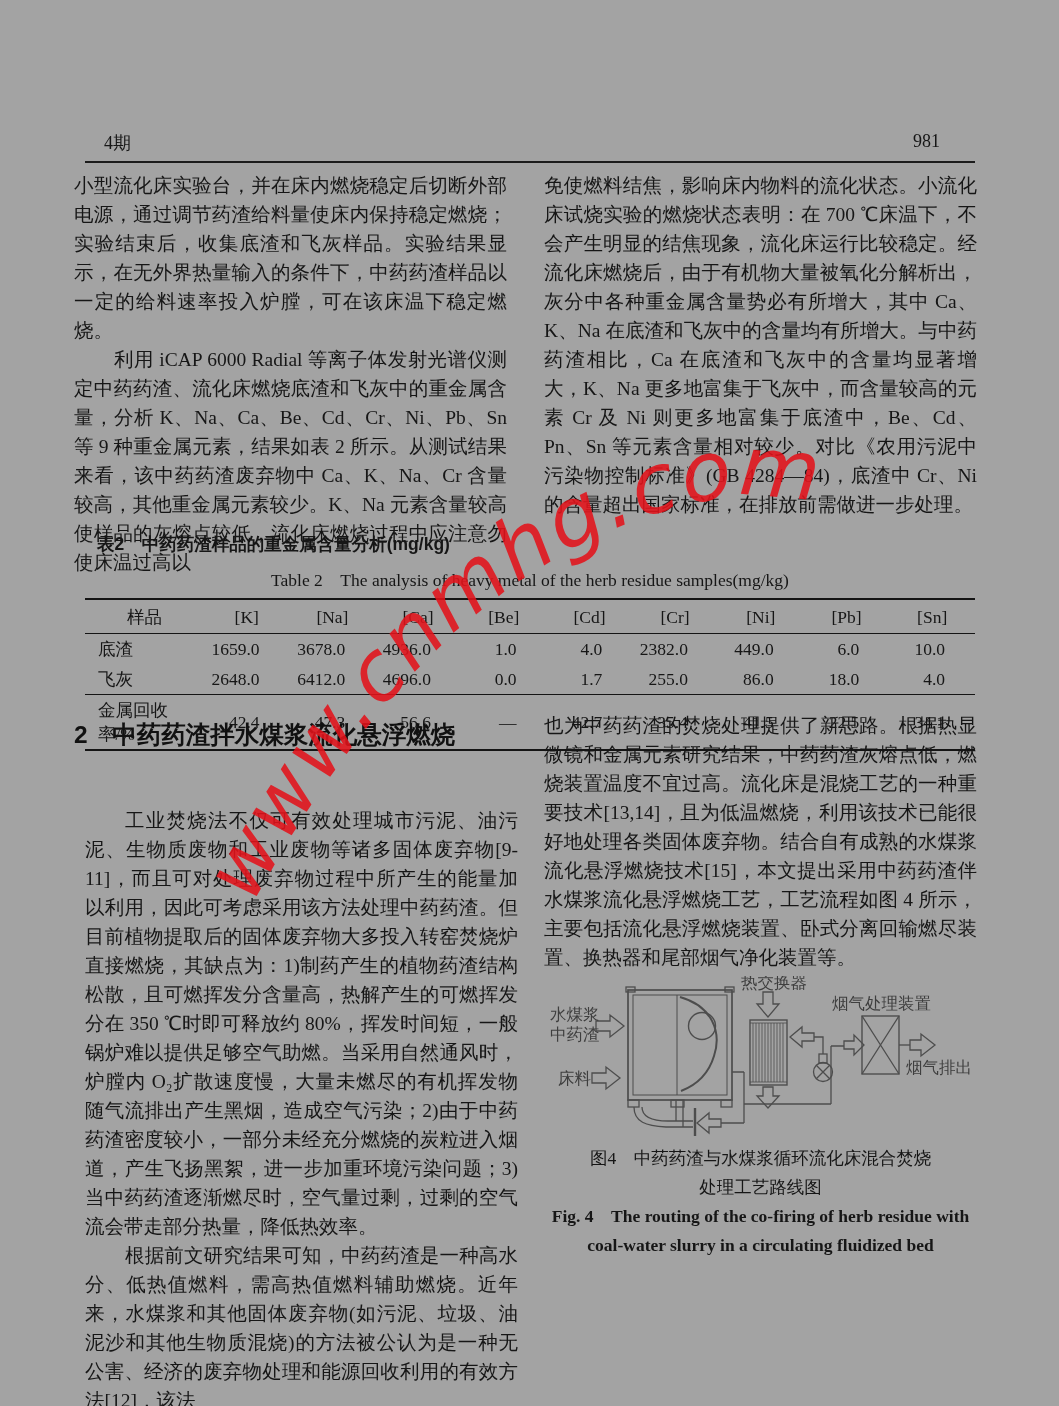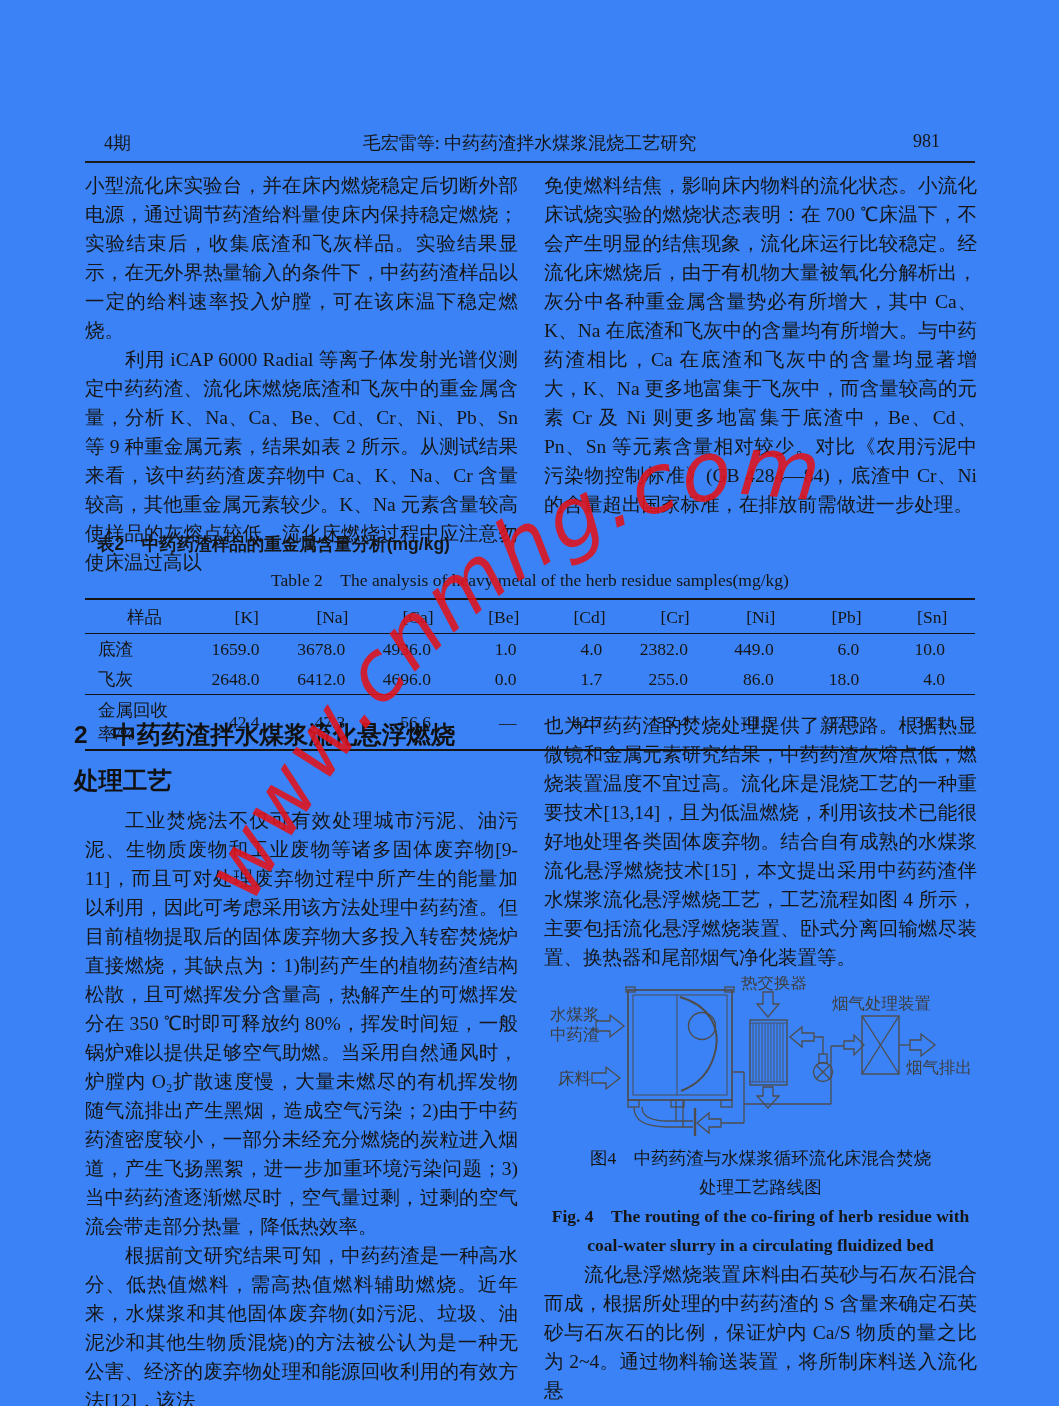--- a/index.html
+++ b/index.html
@@ -1,28 +1,28 @@
 <!DOCTYPE html>
 <html><head>
 <meta charset="utf-8">
 <style>
   html,body{margin:0;padding:0;background:#e9e9e9;}
-  #page{position:relative;width:1059px;height:1406px;background:#3b82f6;overflow:hidden;
+  #page{position:relative;width:1059px;height:1406px;background:#a3a3a3;overflow:hidden;
         font-family:"Liberation Serif",serif;color:#161616;}
   
   .hdr{position:absolute;top:131px;font-size:18px;}
   #hdr-issue{left:104px;}
   #hdr-title{left:0;width:1059px;text-align:center;}
   #hdr-page{left:880px;width:60px;text-align:right;}
   #hdr-rule{position:absolute;left:85px;top:161px;width:890px;height:2px;background:#1c1c1c;}
   
   .col{position:absolute;width:433px;font-size:19.5px;line-height:29px;text-align:justify;}
   .col p{margin:0;}
   .ind{text-indent:2.05em;}
-  #left-top{left:85px;top:171px;}
+  #left-top{left:74px;top:171px;}
   #right-top{left:544px;top:171px;}
   #left-bottom{left:85px;top:806px;}
   #right-c{left:544px;top:711px;}
   #right-d{left:544px;top:1260px;}
   
   #section2{position:absolute;left:74px;top:712px;width:440px;
     font-family:"Liberation Sans",sans-serif;font-weight:bold;font-size:24.5px;line-height:46px;color:#111;}
   
   #table-block{position:absolute;left:85px;top:520px;width:890px;}
   #tbl-cap-zh{margin:12px;text-align:left;font-family:"Liberation Sans",sans-serif;
@@ -45,21 +45,20 @@
   
   #watermark{position:absolute;left:0;top:0;width:1059px;height:1406px;pointer-events:none;z-index:9;opacity:.88;}
   #watermark text{font-family:"DejaVu Sans",sans-serif;font-style:italic;font-size:82px;letter-spacing:3px;}
 </style>
 </head>
 <body>
 
 <div id="page">
 
   <div class="hdr" id="hdr-issue">4期</div>
-  <div class="hdr" id="hdr-title">毛宏雷等: 中药药渣拌水煤浆混烧工艺研究</div>
   <div class="hdr" id="hdr-page">981</div>
   <div id="hdr-rule"></div>
 
   <div class="col" id="left-top">
     <p>小型流化床实验台，并在床内燃烧稳定后切断外部电源，通过调节药渣给料量使床内保持稳定燃烧；实验结束后，收集底渣和飞灰样品。实验结果显示，在无外界热量输入的条件下，中药药渣样品以一定的给料速率投入炉膛，可在该床温下稳定燃烧。</p>
     <p class="ind">利用 iCAP 6000 Radial 等离子体发射光谱仪测定中药药渣、流化床燃烧底渣和飞灰中的重金属含量，分析 K、Na、Ca、Be、Cd、Cr、Ni、Pb、Sn 等 9 种重金属元素，结果如表 2 所示。从测试结果来看，该中药药渣废弃物中 Ca、K、Na、Cr 含量较高，其他重金属元素较少。K、Na 元素含量较高使样品的灰熔点较低，流化床燃烧过程中应注意勿使床温过高以</p>
   </div>
 
   <div class="col" id="right-top">
     <p>免使燃料结焦，影响床内物料的流化状态。小流化床试烧实验的燃烧状态表明：在 700 ℃床温下，不会产生明显的结焦现象，流化床运行比较稳定。经流化床燃烧后，由于有机物大量被氧化分解析出，灰分中各种重金属含量势必有所增大，其中 Ca、K、Na 在底渣和飞灰中的含量均有所增大。与中药药渣相比，Ca 在底渣和飞灰中的含量均显著增大，K、Na 更多地富集于飞灰中，而含量较高的元素 Cr 及 Ni 则更多地富集于底渣中，Be、Cd、Pn、Sn 等元素含量相对较少。对比《农用污泥中污染物控制标准》(GB 4284—84)，底渣中 Cr、Ni 的含量超出国家标准，在排放前需做进一步处理。</p>
@@ -123,21 +122,20 @@
           <td class="num">41.5</td>
           <td class="num">22.5</td>
           <td class="num">34.1</td>
         </tr>
       </tbody>
     </table>
   </div>
 
   <div id="section2">
     <div>2　中药药渣拌水煤浆流化悬浮燃烧</div>
-    <div>处理工艺</div>
   </div>
 
   <div class="col" id="left-bottom">
     <p class="ind">工业焚烧法不仅可有效处理城市污泥、油污泥、生物质废物和工业废物等诸多固体废弃物[9-11]，而且可对处理废弃物过程中所产生的能量加以利用，因此可考虑采用该方法处理中药药渣。但目前植物提取后的固体废弃物大多投入转窑焚烧炉直接燃烧，其缺点为：1)制药产生的植物药渣结构松散，且可燃挥发分含量高，热解产生的可燃挥发分在 350 ℃时即可释放约 80%，挥发时间短，一般锅炉难以提供足够空气助燃。当采用自然通风时，炉膛内 O₂扩散速度慢，大量未燃尽的有机挥发物随气流排出产生黑烟，造成空气污染；2)由于中药药渣密度较小，一部分未经充分燃烧的炭粒进入烟道，产生飞扬黑絮，进一步加重环境污染问题；3)当中药药渣逐渐燃尽时，空气量过剩，过剩的空气流会带走部分热量，降低热效率。</p>
     <p class="ind">根据前文研究结果可知，中药药渣是一种高水分、低热值燃料，需高热值燃料辅助燃烧。近年来，水煤浆和其他固体废弃物(如污泥、垃圾、油泥沙和其他生物质混烧)的方法被公认为是一种无公害、经济的废弃物处理和能源回收利用的有效方法[12]，该法</p>
   </div>
 
   <div class="col" id="right-c">
     <p>也为中药药渣的焚烧处理提供了新思路。根据热显微镜和金属元素研究结果，中药药渣灰熔点低，燃烧装置温度不宜过高。流化床是混烧工艺的一种重要技术[13,14]，且为低温燃烧，利用该技术已能很好地处理各类固体废弃物。结合自有成熟的水煤浆流化悬浮燃烧技术[15]，本文提出采用中药药渣伴水煤浆流化悬浮燃烧工艺，工艺流程如图 4 所示，主要包括流化悬浮燃烧装置、卧式分离回输燃尽装置、换热器和尾部烟气净化装置等。</p>
   </div>
@@ -197,23 +195,20 @@
     </svg>
   </div>
 
   <div id="fig-caps">
     <div class="zh">图4　中药药渣与水煤浆循环流化床混合焚烧</div>
     <div class="zh">处理工艺路线图</div>
     <div class="en">Fig. 4　The routing of the co-firing of herb residue with</div>
     <div class="en">coal-water slurry in a circulating fluidized bed</div>
   </div>
 
-  <div class="col" id="right-d">
-    <p class="ind">流化悬浮燃烧装置床料由石英砂与石灰石混合而成，根据所处理的中药药渣的 S 含量来确定石英砂与石灰石的比例，保证炉内 Ca/S 物质的量之比为 2~4。通过物料输送装置，将所制床料送入流化悬</p>
-  </div>
 
   <svg id="watermark" viewBox="0 0 1059 1406">
     <path id="wmpath" d="M 252,905 C 330,760 430,630 560,556 C 720,466 852,478 952,588" fill="none" stroke="none"></path>
     <text fill="#e3131b">
       <textPath href="#wmpath">www.cnmhg.com</textPath>
     </text>
   </svg>
 
 </div>
 

